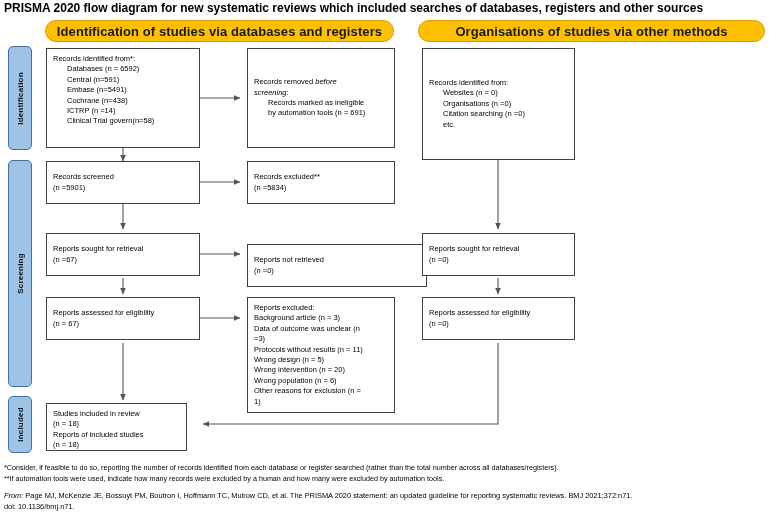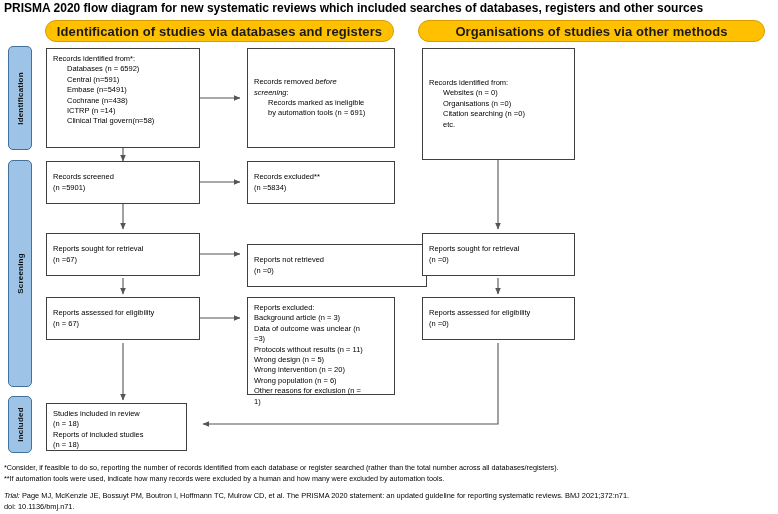--- a/index.html
+++ b/index.html
@@ -203,21 +203,21 @@
   <div class="abs flow-box" style="left:247px; top:161px; width:148px; height:43px;">
     <div class="line">Records excluded**</div>
     <div class="line">(n =5834)</div>
   </div>
 
   <div class="abs flow-box" style="left:247px; top:233px; width:180px; height:43px;margin-top:11px;">
     <div class="line">Reports not retrieved</div>
     <div class="line">(n =0)</div>
   </div>
 
-  <div class="abs flow-box top-aligned" style="left:247px; top:297px; width:148px; height:98px;">
+  <div class="abs flow-box top-aligned" style="left:247px; top:297px; width:148px; height:116px;">
     <div class="line">Reports excluded:</div>
     <div class="line">Background article (n = 3)</div>
     <div class="line">Data of outcome was unclear (n</div>
     <div class="line">=3)</div>
     <div class="line">Protocols without results (n = 11)</div>
     <div class="line">Wrong design (n = 5)</div>
     <div class="line">Wrong intervention (n = 20)</div>
     <div class="line">Wrong population (n = 6)</div>
     <div class="line">Other reasons for exclusion (n =</div>
     <div class="line">1)</div>
@@ -238,17 +238,17 @@
 
   <div class="abs flow-box" style="left:422px; top:297px; width:153px; height:43px;">
     <div class="line">Reports assessed for eligibility</div>
     <div class="line">(n =0)</div>
   </div>
 
   <div class="abs footnote" style="top:473px;">**If automation tools were used, indicate how many records were excluded by a human and how many were excluded by automation tools.</div>
   <div class="abs footnote" style="top:462px;">*Consider, if feasible to do so, reporting the number of records identified from each database or register searched (rather than the total number across all databases/registers).</div>
 
   <div class="abs citation" style="top:490px;">
-    <span class="from">Trial:</span><span>  Page MJ, McKenzie JE, Bossuyt PM, Boutron I, Hoffmann TC, Mulrow CD, et al. The PRISMA 2020 statement: an updated guideline for reporting systematic reviews. BMJ 2021;372:n71.</span>
+    <span class="from">From:</span><span>  Page MJ, McKenzie JE, Bossuyt PM, Boutron I, Hoffmann TC, Mulrow CD, et al. The PRISMA 2020 statement: an updated guideline for reporting systematic reviews. BMJ 2021;372:n71.</span>
   </div>
   <div class="abs citation" style="top:501px;">doi: 10.1136/bmj.n71.</div>
 
 </div>
 
 </body></html>

